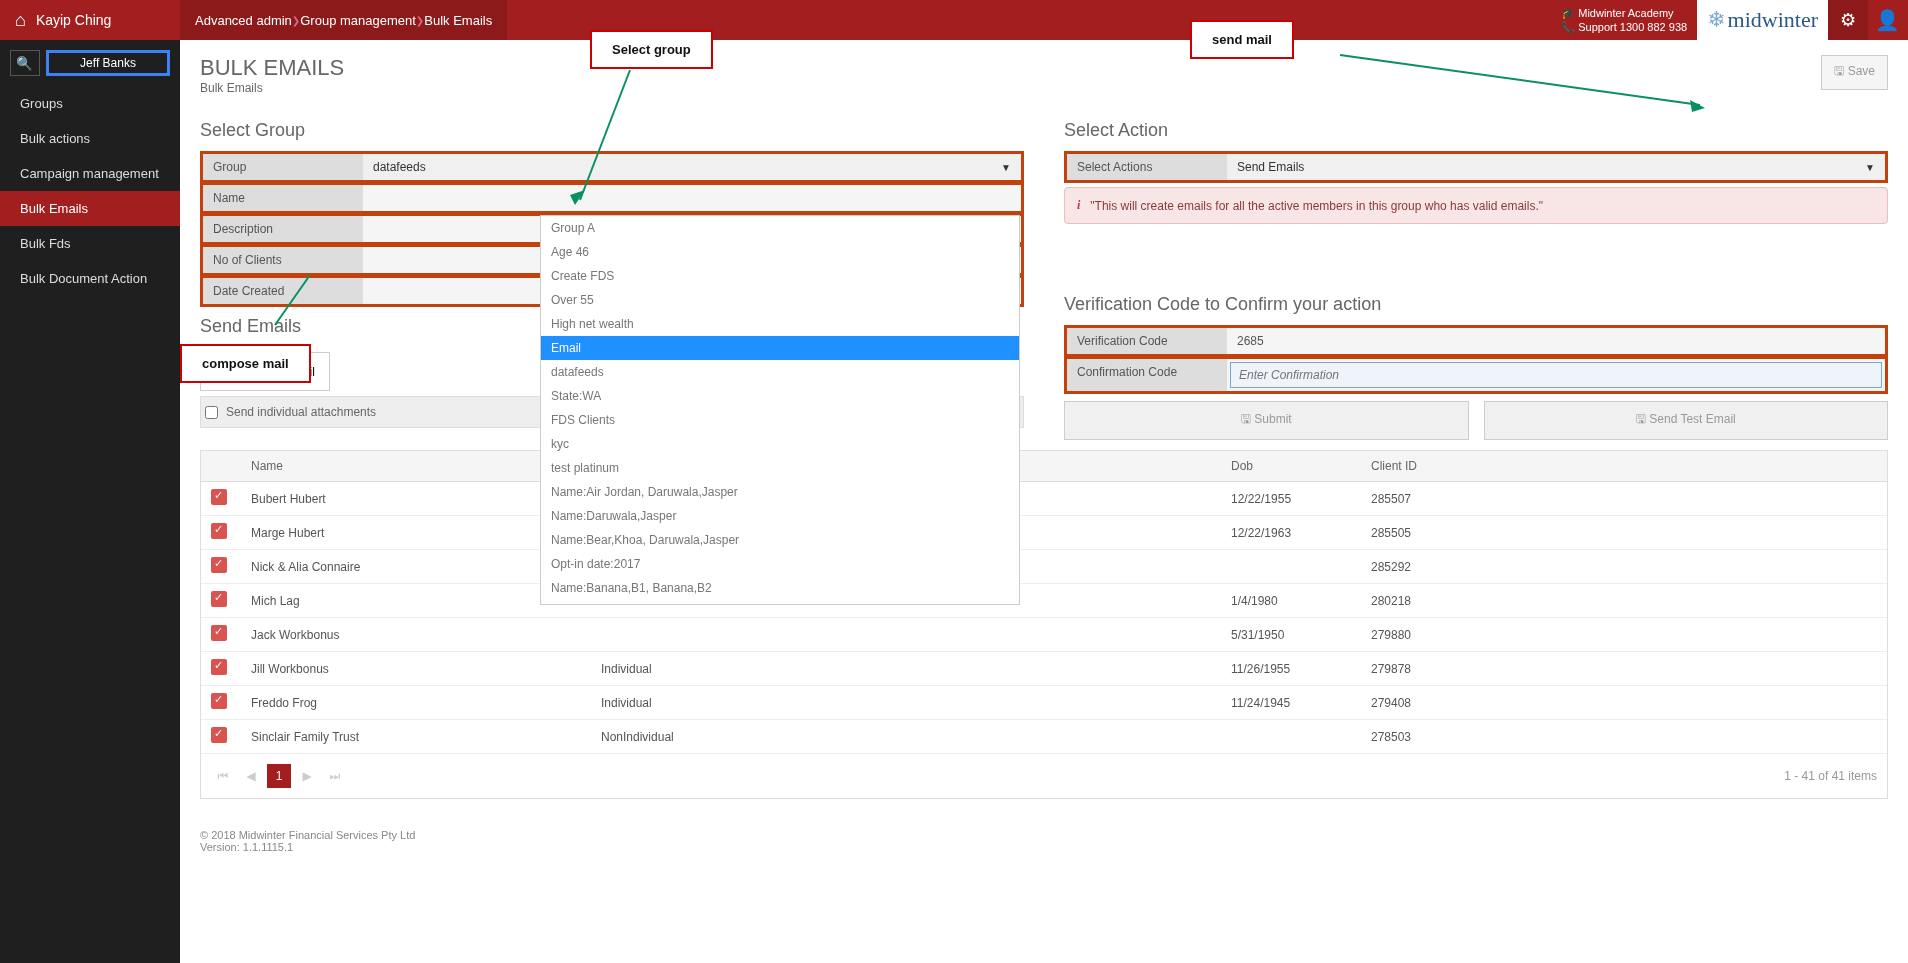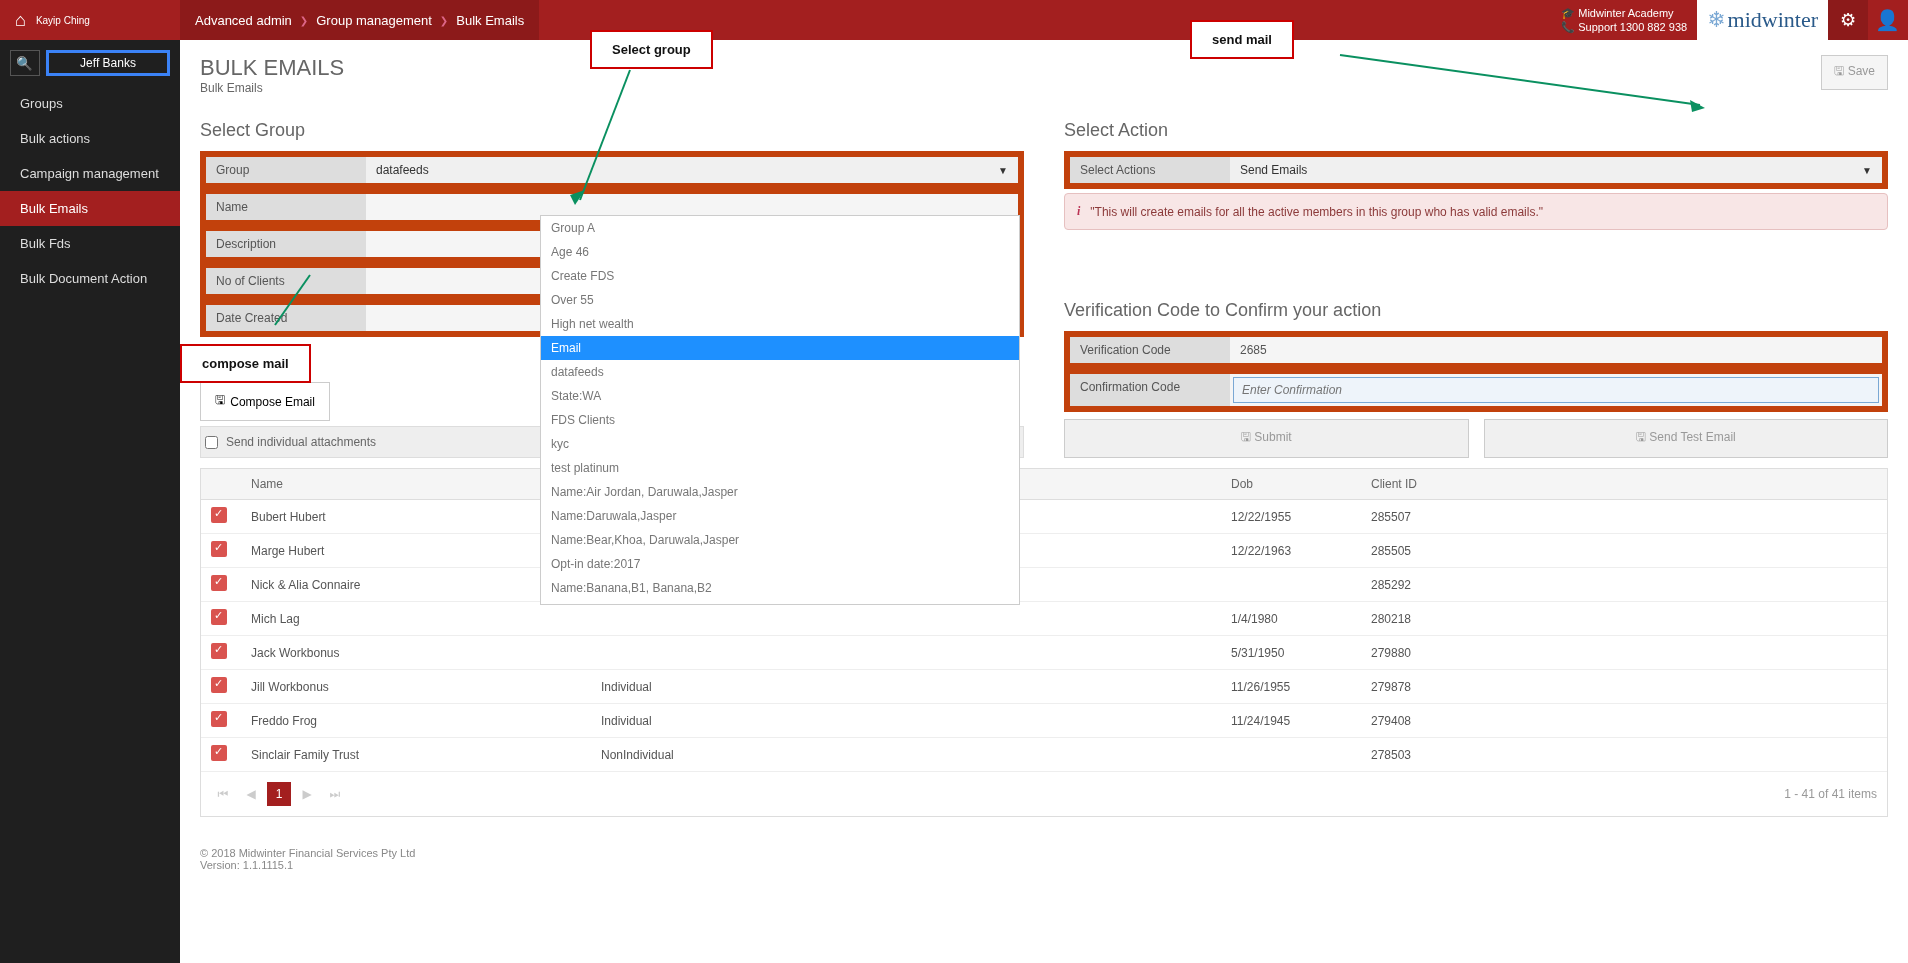--- a/index.html
+++ b/index.html
@@ -1,21 +1,21 @@
 <!DOCTYPE html>
 <html><head>
 <meta charset="utf-8">
 <style>
 * { box-sizing: border-box; margin: 0; padding: 0; }
 body { font-family: Arial, sans-serif; font-size: 13px; color: #333; background: #fff; }
 .topbar { background: #a31f1f; height: 40px; display: flex; align-items: center; color: #fff; }
 .topbar-left { width: 180px; display: flex; align-items: center; padding-left: 15px; gap: 10px; }
 .home-icon { font-size: 18px; }
-.username { font-size: 10px; }
-.breadcrumb { background: #8c1a1a; height: 40px; display: flex; align-items: center; padding: 0 15px; gap: 8px; font-size: 13px; }
+.username { font-size: 14px; }
+.breadcrumb { background: #8c1a1a; height: 40px; display: flex; align-items: center; padding: 0 15px; gap: 0; font-size: 13px; }
 .breadcrumb span { color: #fff; }
 .breadcrumb .sep { color: #d68; font-size: 10px; }
 .topbar-right { margin-left: auto; display: flex; align-items: center; height: 40px; }
 .support-block { text-align: left; font-size: 11px; padding-right: 10px; line-height: 1.3; }
 .brand-block { background: #fff; color: #2a5a8a; height: 40px; display: flex; align-items: center; padding: 0 10px; font-size: 22px; font-family: Georgia, serif; }
 .brand-snow { color: #7aa8d4; margin-right: 2px; }
 .gear-btn { background: #8c1a1a; width: 40px; height: 40px; display:flex; align-items:center; justify-content:center; font-size:18px; color:#fff; }
 .user-btn { background: #a31f1f; width: 40px; height: 40px; display:flex; align-items:center; justify-content:center; font-size:20px; color:#fff; }
 
 .layout { display: flex; min-height: calc(100vh - 40px); }
@@ -28,21 +28,21 @@
 
 .main { flex:1; padding: 15px 20px; position: relative; background:#fff; }
 .page-title { font-size: 22px; color:#666; font-weight:normal; }
 .page-subtitle { font-size: 12px; color:#666; margin-bottom: 15px; }
 .save-btn { position:absolute; top:15px; right:20px; border:1px solid #ccc; background:#f5f5f5; color:#999; padding:6px 12px; font-size:12px; cursor:pointer; }
 
 .cols { display:flex; gap:40px; }
 .col { flex:1; position:relative; }
 h3.section { font-size:18px; color:#666; font-weight:normal; margin: 10px 0; }
 
-.kv-row { display:flex; border:6px solid #c2410c; margin-bottom:-1px; background:#000000; font-size:12px; }
+.kv-row { display:flex; border:3px solid #c2410c; margin-bottom:-1px; background:#000000; font-size:12px; }
 .kv-label { width:160px; padding:6px 10px; background:#ddd; color:#555; }
 .kv-value { flex:1; padding:6px 10px; background:#f5f5f5; color:#555; position:relative; }
 .kv-select { flex:1; display:flex; align-items:center; justify-content:space-between; padding:6px 10px; background:#f0f0f0; cursor:pointer; }
 .kv-select .caret { font-size:10px; }
 
 .dropdown { position:absolute; top:175px; left:360px; right:0; background:#fff; border:1px solid #ccc; max-height:390px; overflow-y:scroll; z-index:10; width:480px; }
 .dropdown-item { padding:5px 10px; font-size:12px; color:#777; cursor:pointer; }
 .dropdown-item.highlighted { background:#1e90ff; color:#fff; }
 
 .compose-btn { border:1px solid #ccc; background:#fff; padding:8px 14px; font-size:12px; cursor:pointer; display:inline-flex; align-items:center; gap:5px; margin-top:5px; }

